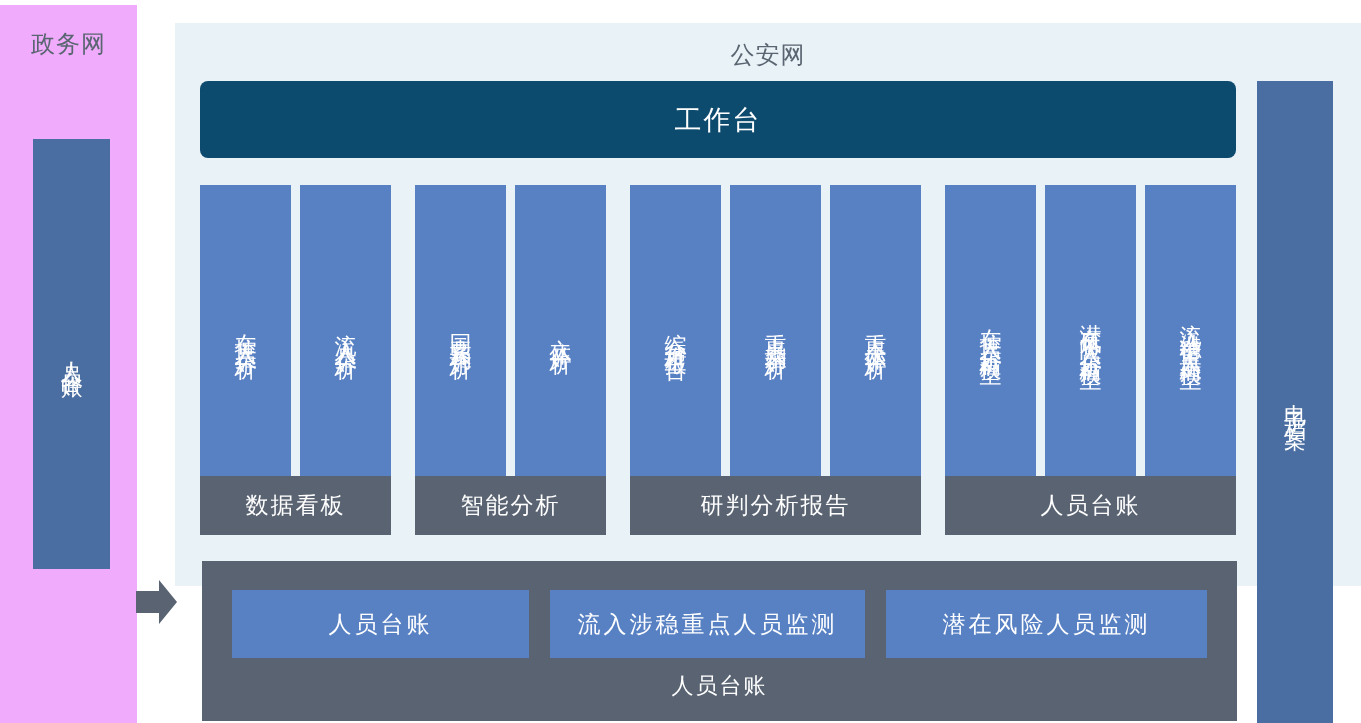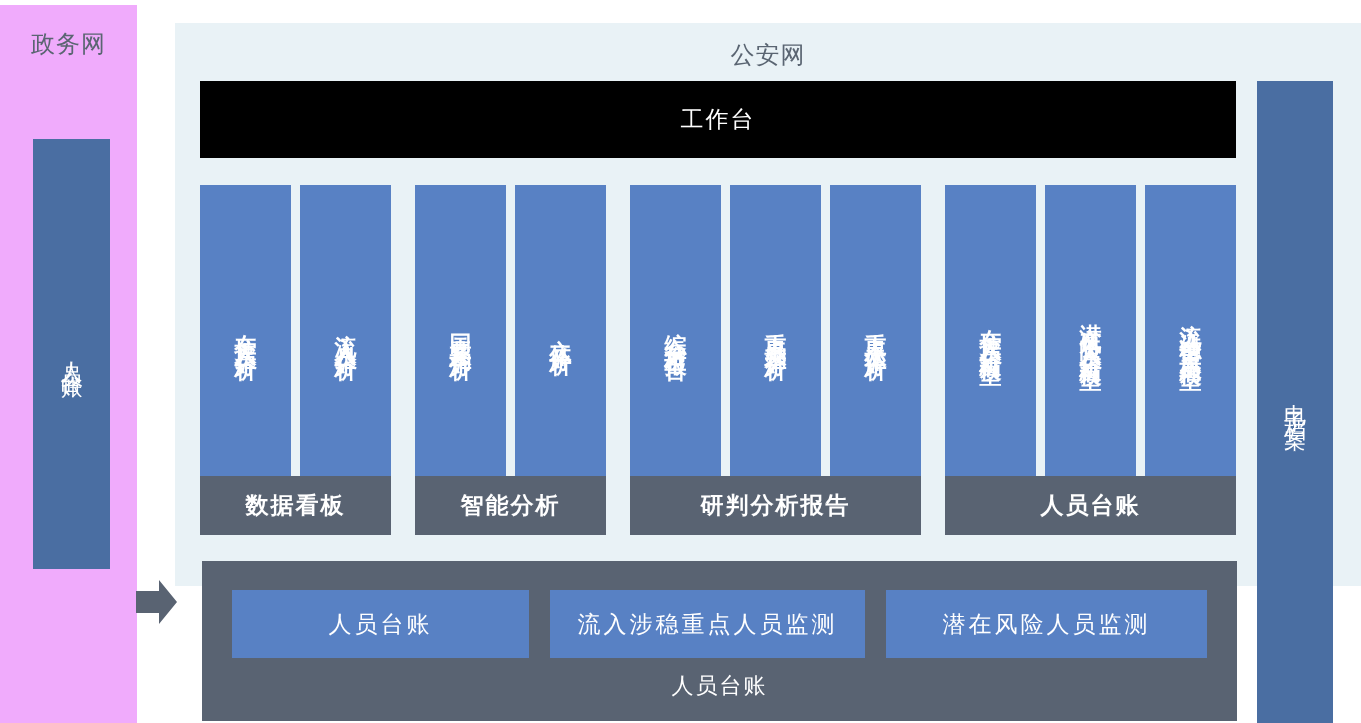--- a/index.html
+++ b/index.html
@@ -17,27 +17,27 @@
   .vtext { writing-mode:vertical-rl; text-orientation:upright; color:#ffffff;
            font-size:22px; letter-spacing:5px; line-height:1.0; white-space:nowrap; }
 
   
   .arrow { position:absolute; left:136px; top:580px; width:41px; height:44px; }
 
   
   .main-panel { position:absolute; left:175px; top:0; width:1186px; height:563px; background:#E9F2F6;margin-top:23px; }
   .main-title { position:absolute; top:16px; left:0; width:100%; text-align:center;
                 font-size:24px; color:#5A6572; letter-spacing:1px; }
-  .workbench { position:absolute; left:25px; top:58px; width:1036px; height:77px; background:#000000;
-               color:#ffffff; font-size:23px; letter-spacing:2px;
-               display:flex; align-items:center; justify-content:center; }
+  .workbench { position:absolute; left:25px; top:58px; width:1036px; height:77px; background:#0c4a6e;
+               color:#ffffff; font-size:27px; letter-spacing:2px;
+               display:flex; align-items:center; justify-content:center;border-radius:8px; }
 
   .columns { position:absolute; left:25px; top:162px; width:1036px;
              display:flex; justify-content:space-between; }
-  .group { display:flex; flex-direction:column;font-weight:bold; }
+  .group { display:flex; flex-direction:column; }
   .bars { display:flex; gap:9px; height:291px; }
   .bar { width:91px; height:291px; background:#5881C4;
          display:flex; align-items:center; justify-content:center; }
   .group-label { height:59px; background:#596372; color:#ffffff; font-size:23px; letter-spacing:2px;
                  display:flex; align-items:center; justify-content:center; }
 
   
   .bottom-panel { position:absolute; left:27px; top:538px; width:1035px; height:160px; background:#596372; }
   .buttons { display:flex; justify-content:center; gap:21px; margin-top:29px; }
   .btn { height:68px; background:#5881C4; color:#ffffff; font-size:23px; letter-spacing:3px;

